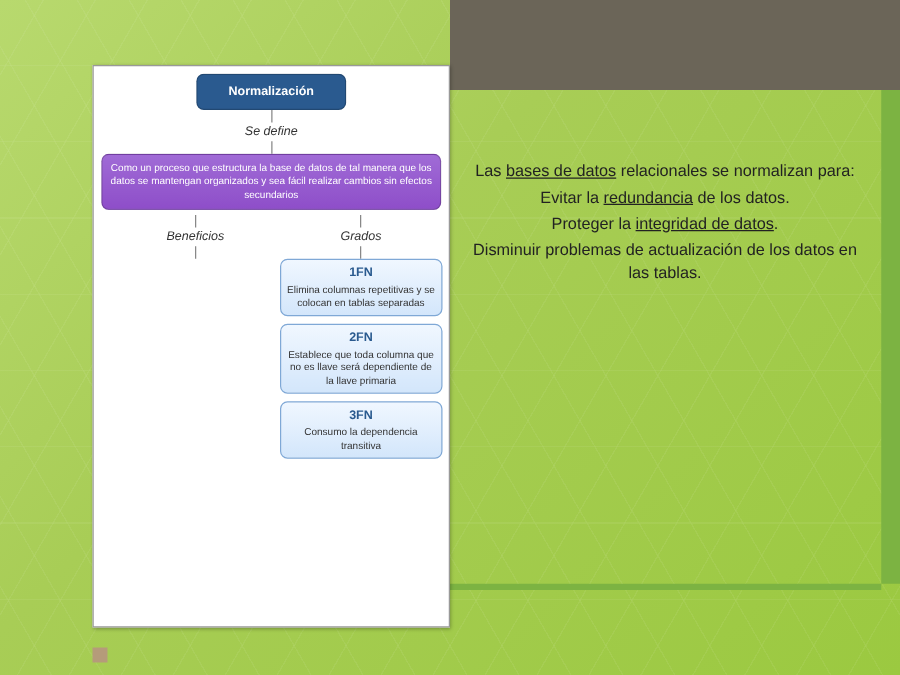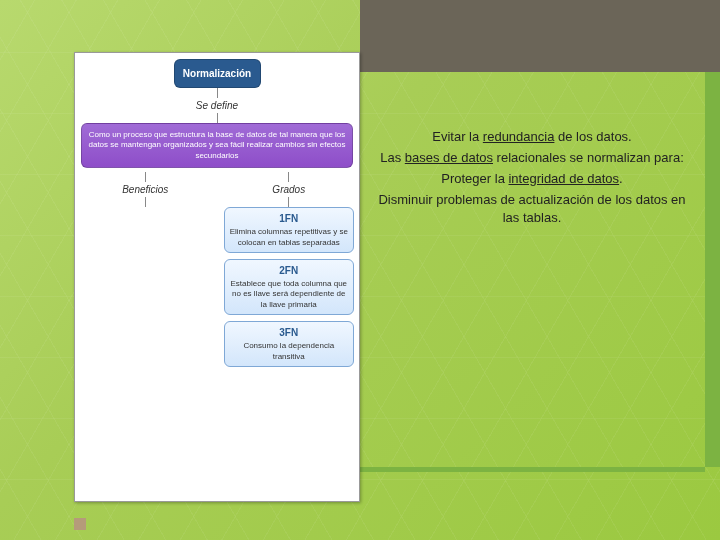--- a/index.html
+++ b/index.html
@@ -55,25 +55,25 @@
   }
   .node {
     border-radius: 6px;
     text-align: center;
     color: #fff;
     font-size: 9px;
     padding: 4px 6px;
     margin: 0 auto;
     border: 1px solid rgba(0,0,0,0.2);
   }
-  .node.dark { background: #2a5a8f; color: #fff; font-weight: bold; font-size: 10px; width: 87px; padding: 8px; }
+  .node.dark { background: #2a5a8f; color: #fff; font-weight: bold; font-size: 10px; width: 120px; padding: 8px; }
   .node.label { background: none; color: #333; border: none; font-style: italic; font-size: 10px; padding: 2px; }
   .node.purple { background: linear-gradient(#a06bd6, #8e4ec9); width: 272px; font-size: 8px; line-height: 1.3; padding: 6px; }
   .connector { width: 1px; height: 10px; background: #888; margin: 0 auto; }
-  .split-row { display: flex; justify-content: space-between; margin-top: 4px; }
+  .split-row { display: flex; justify-content: flex-end; margin-top: 4px; }
   .col { display: flex; flex-direction: column; align-items: center; width: 48%; }
   .node.green { background: linear-gradient(#c6ef8e, #9fd85e); color: #333; width: 130px; font-size: 8px; line-height: 1.3; padding: 6px; }
   .node.blue { background: linear-gradient(#f0f7ff, #d3e6fb); color: #333; border: 1px solid #7fa8d6; width: 130px; font-size: 8px; line-height: 1.3; padding: 4px; margin-bottom: 6px; }
   .node.blue .title { color: #2a5a8f; font-weight: bold; font-size: 10px; display: block; margin-bottom: 2px; }
   .text-panel {
     position: absolute;
     top: 128px;
     left: 372px;
     width: 320px;
     text-align: center;
@@ -127,24 +127,24 @@
       <div class="node blue">
         <span class="title">3FN</span>
         <span>Consumo la dependencia transitiva</span>
       </div>
     </div>
   </div>
 </div>
 
 <div class="text-panel">
   <p>
-    <span>Evitar la </span><span class="ulink">redundancia</span><span> de los datos.</span>
+    <span>Las </span><span class="ulink">bases de datos</span><span> relacionales se normalizan para:</span>
   </p>
   <p>
-    <span>Las </span><span class="ulink">bases de datos</span><span> relacionales se normalizan para:</span>
+    <span>Evitar la </span><span class="ulink">redundancia</span><span> de los datos.</span>
   </p>
   <p>
     <span>Proteger la </span><span class="ulink">integridad de datos</span><span>.</span>
   </p>
   <p>Disminuir problemas de actualización de los datos en las tablas.</p>
 </div>
 
 <div class="page-marker"></div>
 
 </body></html>

